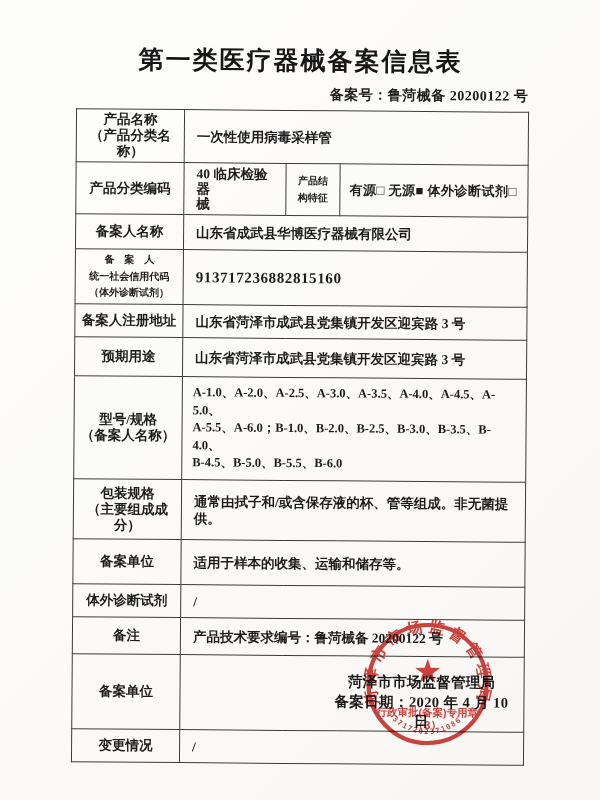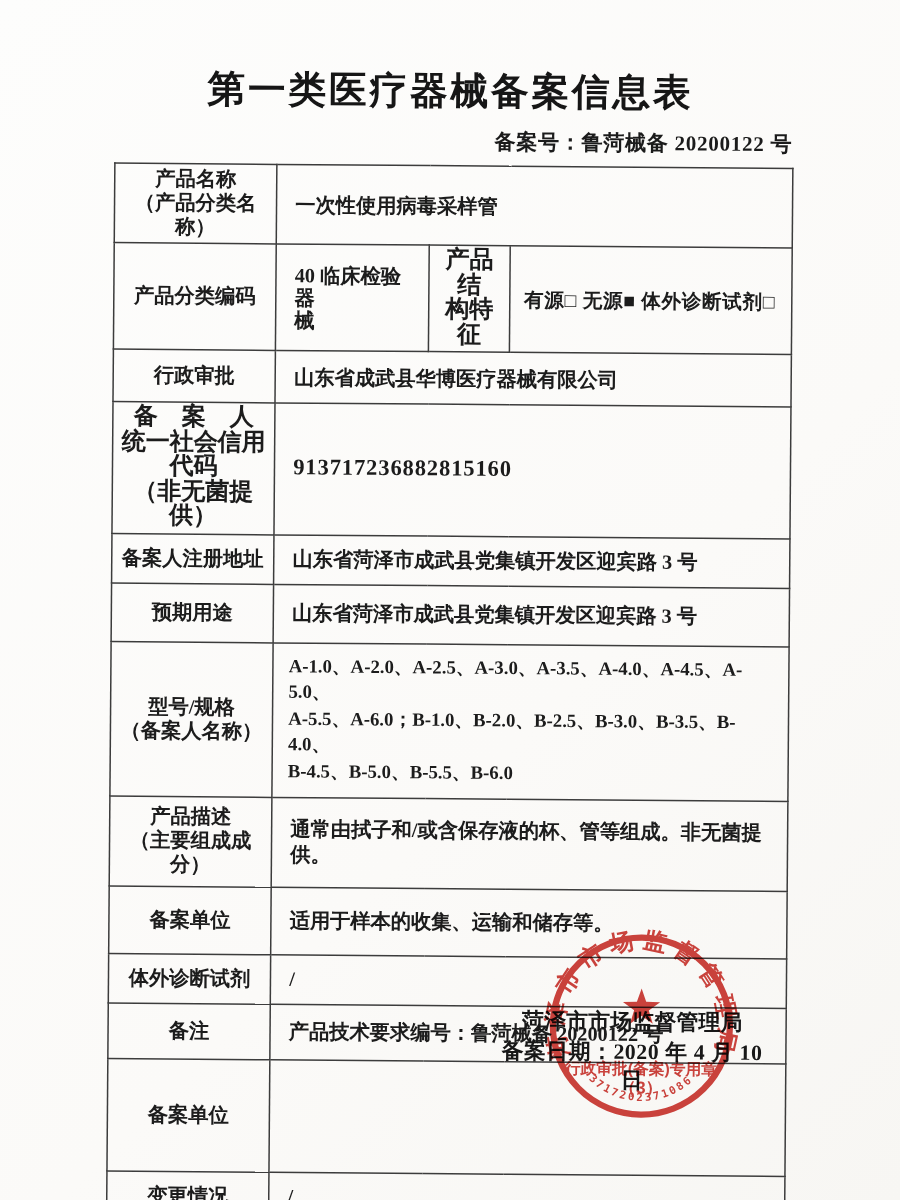--- a/index.html
+++ b/index.html
@@ -70,21 +70,21 @@
     line-height: 17px;
   }
   td.val.num { font-size: 15px; letter-spacing: 0.6px; }
   td.val.spec {
     font-size: 12.5px;
     line-height: 17.5px;
     padding-left: 10px;
     font-family: "Liberation Serif", "DejaVu Serif", serif;
   }
   td.val.checks { font-size: 13px; padding-left: 9px; letter-spacing: 0.5px; }
-  td.lbl.small { font-size: 16px; line-height: 16.5px; }
+  td.lbl.small { font-size: 10px; line-height: 16.5px; }
   
   .stamp {
     position: absolute;
     left: 366px;
     top: 617px;
     width: 134px;
     height: 136px;
     color: var(--stamp-color, #c5332d);
     mix-blend-mode: multiply;
     opacity: 0.93;
@@ -127,46 +127,46 @@
         </tr>
         <tr style="height:35px">
           <td class="lbl">产品分类编码</td>
           <td class="val" style="line-height:15px">40 临床检验器
 械</td>
           <td class="lbl small">产品结
 构特征</td>
           <td class="val checks">有源□ 无源■ 体外诊断试剂□</td>
         </tr>
         <tr style="height:35px">
-          <td class="lbl">行政审批</td>
+          <td class="lbl">备案人名称</td>
           <td class="val" colspan="3">山东省成武县华博医疗器械有限公司</td>
         </tr>
         <tr style="height:55px">
           <td class="lbl small">备　案　人
 统一社会信用代码
-（非无菌提供）</td>
+（体外诊断试剂）</td>
           <td class="val num" colspan="3">913717236882815160</td>
         </tr>
         <tr style="height:33px">
           <td class="lbl">备案人注册地址</td>
           <td class="val" colspan="3">山东省菏泽市成武县党集镇开发区迎宾路 3 号</td>
         </tr>
         <tr style="height:39px">
           <td class="lbl">预期用途</td>
           <td class="val" colspan="3">山东省菏泽市成武县党集镇开发区迎宾路 3 号</td>
         </tr>
         <tr style="height:103px">
           <td class="lbl">型号/规格
 （备案人名称）</td>
           <td class="val spec" colspan="3">A-1.0、A-2.0、A-2.5、A-3.0、A-3.5、A-4.0、A-4.5、A-5.0、
 A-5.5、A-6.0；B-1.0、B-2.0、B-2.5、B-3.0、B-3.5、B-4.0、
 B-4.5、B-5.0、B-5.5、B-6.0</td>
         </tr>
         <tr style="height:60px">
-          <td class="lbl">产品描述
+          <td class="lbl">包装规格
 （主要组成成分）</td>
           <td class="val" colspan="3">通常由拭子和/或含保存液的杯、管等组成。非无菌提供。</td>
         </tr>
         <tr style="height:45px">
           <td class="lbl">备案单位</td>
           <td class="val" colspan="3">适用于样本的收集、运输和储存等。</td>
         </tr>
         <tr style="height:33px">
           <td class="lbl">体外诊断试剂</td>
           <td class="val" colspan="3">/</td>

